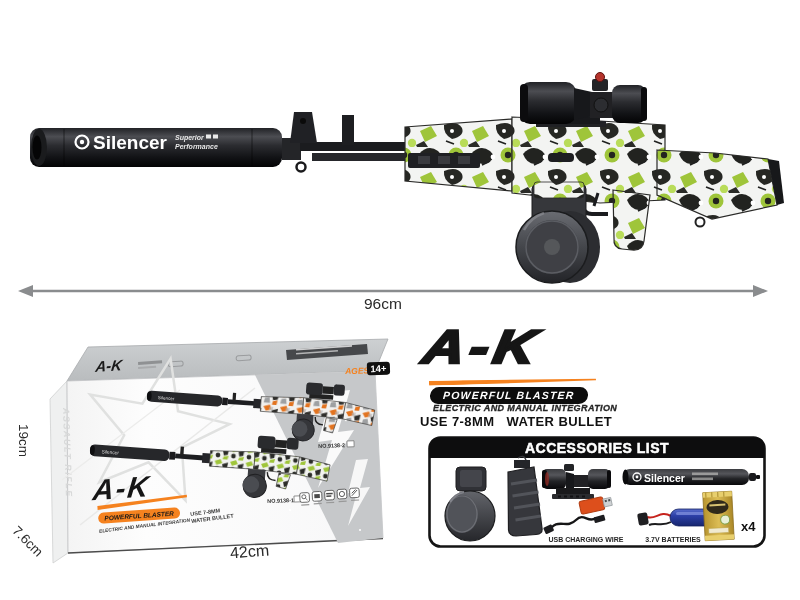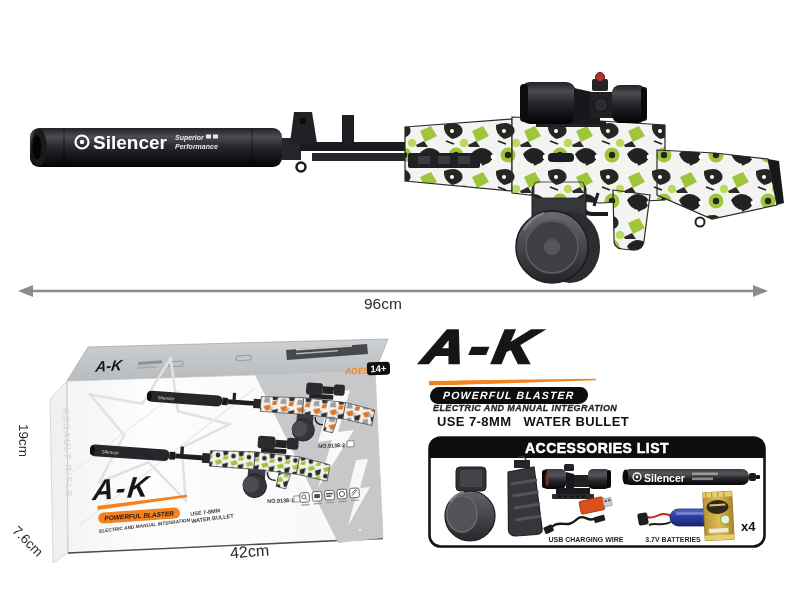--- a/index.html
+++ b/index.html
@@ -11,21 +11,21 @@
   .ak-logo-big{left:428px;top:323px;font-size:47px;font-weight:900;font-style:italic;
     color:#161616;-webkit-text-stroke:2.6px #161616;letter-spacing:4px;
     transform:skewX(-10deg) scaleX(1.22);transform-origin:left top;line-height:1;}
   .ak-underline{left:429px;top:379px;width:167px;height:5px;background:#f5821f;
     transform:rotate(-1.2deg);clip-path:polygon(0 0,100% 30%,100% 62%,0 100%);}
   .pill-dark{left:430px;top:387px;background:#0d0d0d;color:#fff;border-radius:9px;
     padding:2px 13px 3px 13px;font-size:10.5px;font-weight:bold;font-style:italic;
     letter-spacing:1.2px;transform:skewX(-4deg);}
   .tagline{left:433px;top:403px;font-size:9px;font-weight:bold;font-style:italic;
     color:#262626;letter-spacing:.4px;-webkit-text-stroke:.3px #262626;}
-  .useline{left:437px;top:414px;font-size:13px;font-weight:bold;color:#111;
+  .useline{left:420px;top:414px;font-size:13px;font-weight:bold;color:#111;
     letter-spacing:.4px;white-space:pre;}
   
   .dim{color:#2a2a2a;}
   .dim-96{left:364px;top:295px;font-size:15.5px;}
   .dim-19{left:16px;top:424px;font-size:13.5px;writing-mode:vertical-rl;}
   .dim-76{left:20px;top:523px;font-size:13.5px;transform:rotate(45deg);transform-origin:left top;}
   .dim-42{left:230px;top:543px;font-size:16px;transform:rotate(-4.5deg);}
 </style>
 </head>
 <body>

